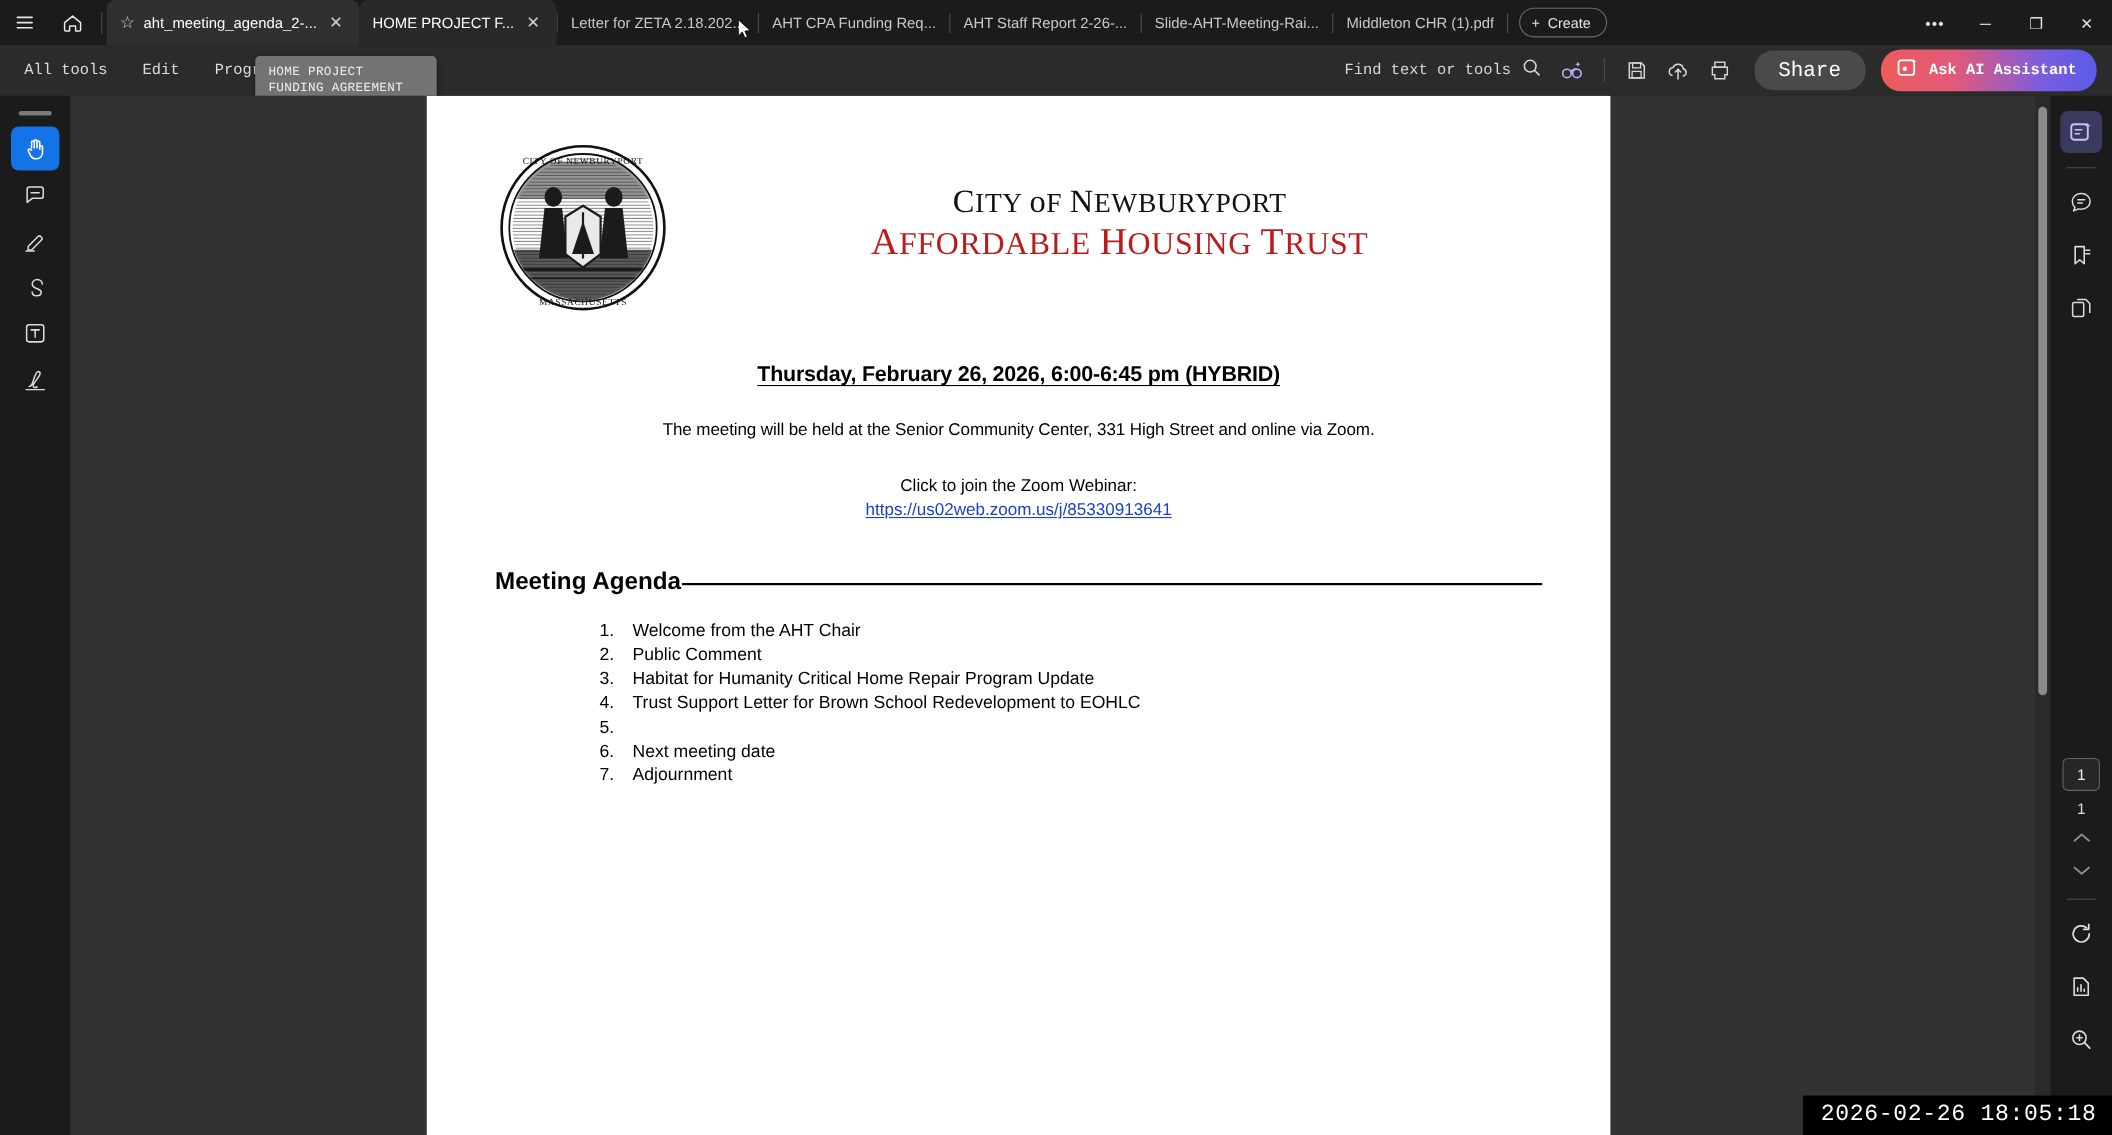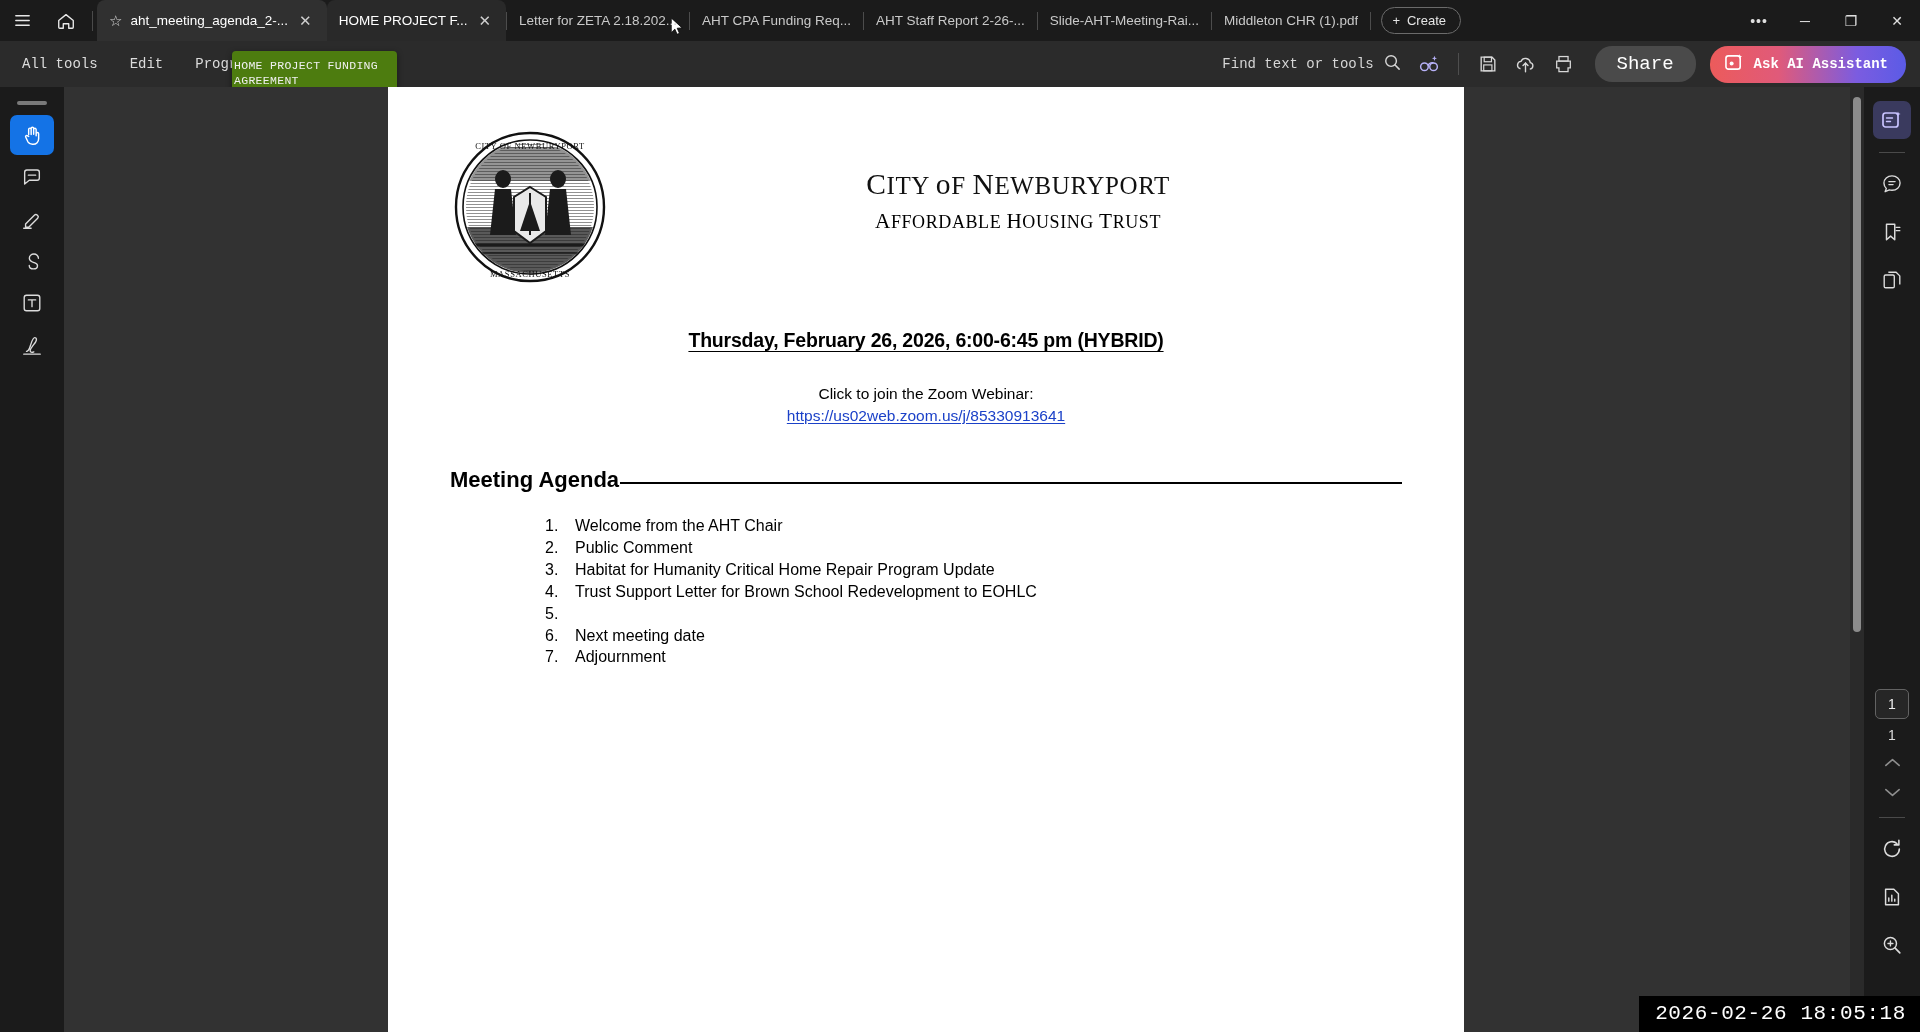--- a/index.html
+++ b/index.html
@@ -58,23 +58,23 @@
     display: flex; align-items: center; padding: 0 14px 0 8px;
     position: relative;
     font-family: Liberation Mono, monospace;
   }
   .tool-menu { display: flex; align-items: center; gap: 4px; }
   .tool-menu > div {
     color: #dcdcdc; font-size: 14px; padding: 6px 14px; border-radius: 4px;
   }
   .tooltip {
     position: absolute; left: 232px; top: 10px;
-    background: #4d7c0f; color: #f0f0f0;
+    background: #737373; color: #f0f0f0;
     font-size: 11.5px; line-height: 15px; letter-spacing: .3px;
-    padding: 7px 2px; border-radius: 4px; max-width: 165px;
+    padding: 7px 12px; border-radius: 4px; max-width: 165px;
     box-shadow: 0 2px 6px rgba(0,0,0,.45);
   }
   .tb-right { margin-left: auto; display: flex; align-items: center; gap: 4px; }
   .find-box { display: flex; align-items: center; gap: 9px; color: #d6d6d6; font-size: 14px; padding: 0 6px; }
   .ic { width: 34px; height: 34px; display: flex; align-items: center; justify-content: center; color: #d8d8d8; border-radius: 4px; }
   .vsep { width: 1px; height: 22px; background: #4e4e4e; margin: 0 8px; }
   .share-btn {
     background: #4a4a4a; color: #fff; font-size: 19px;
     padding: 7px 22px; border-radius: 17px; margin-left: 10px;
   }
@@ -113,22 +113,22 @@
 
   .seal { width: 160px; height: 160px; flex: 0 0 auto; position: relative; }
   .seal svg { display: block; }
 
   .orgtitle { flex: 1; padding-top: 40px; text-align: center; }
   .orgtitle .l1 {
     font-family: "Liberation Serif", serif; font-size: 25px;
     letter-spacing: .6px; color: #111; line-height: 34px;
   }
   .orgtitle .l2 {
-    font-family: "Liberation Serif", serif; font-size: 18px;
-    letter-spacing: .6px; color: #000000; line-height: 36px;
+    font-family: "Liberation Serif", serif; font-size: 29px;
+    letter-spacing: .6px; color: #b91c1c; line-height: 36px;
   }
   .sc { font-size: 1.18em; }
 
   .datum {
     text-align: center; margin-top: 42px;
     font-size: 19.5px; font-weight: bold; text-decoration: underline;
     text-underline-offset: 4px; letter-spacing: -.2px;
   }
   .loc { text-align: center; margin-top: 30px; font-size: 15.5px; letter-spacing: -.1px; }
   .joinline { text-align: center; margin-top: 33px; font-size: 15.5px; }
@@ -405,20 +405,21 @@
           </div>
 
           <div class="orgtitle">
             <div class="l1" style="font-variant: normal;"><span class="sc">C</span>ITY <span class="sc">o</span>F <span class="sc">N</span>EWBURYPORT</div>
             <div class="l2" style="font-variant: normal;"><span class="sc">A</span>FFORDABLE <span class="sc">H</span>OUSING <span class="sc">T</span>RUST</div>
           </div>
         </div>
 
         <div class="datum">Thursday, February 26, 2026, 6:00-6:45 pm (HYBRID)</div>
 
+        <div class="loc">The meeting will be held at the Senior Community Center, 331 High Street and online via Zoom.</div>
 
         <div class="joinline">Click to join the Zoom Webinar:</div>
         <a class="ziplink" href="#">https://us02web.zoom.us/j/85330913641</a>
 
 
         <div class="agenda-head">
           <span>Meeting Agenda</span>
           <span class="rule"></span>
         </div>
 

